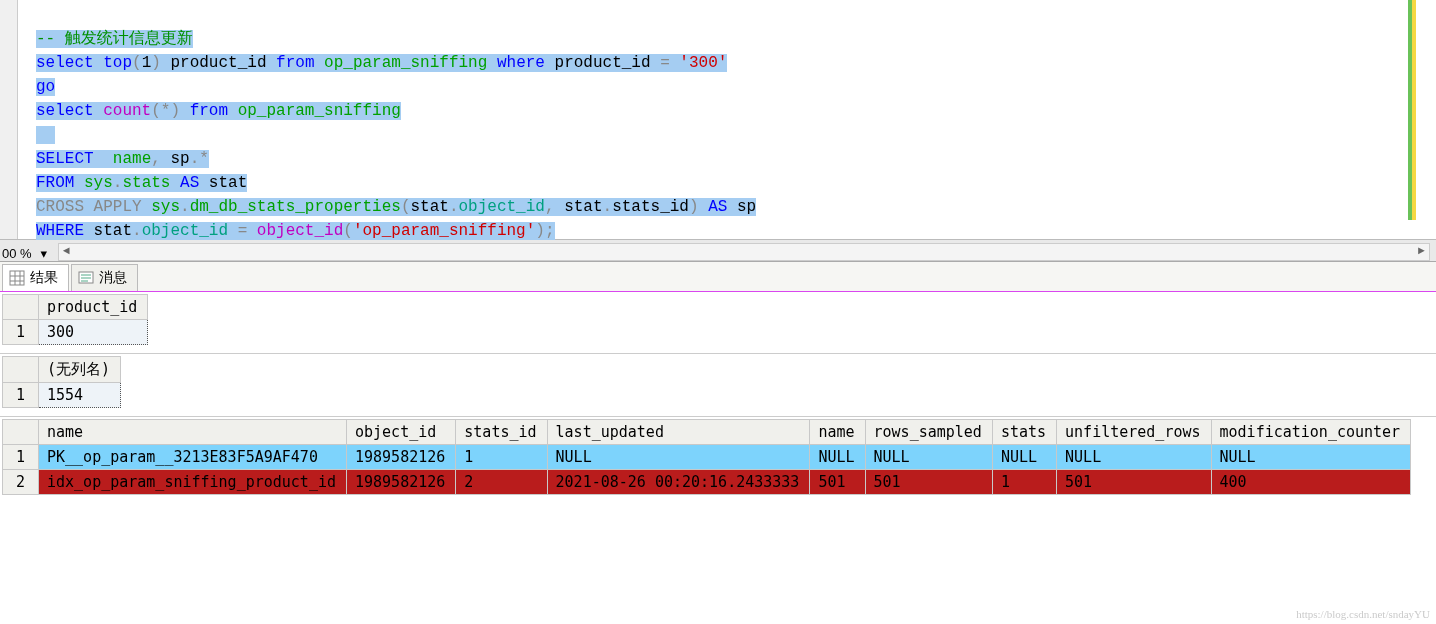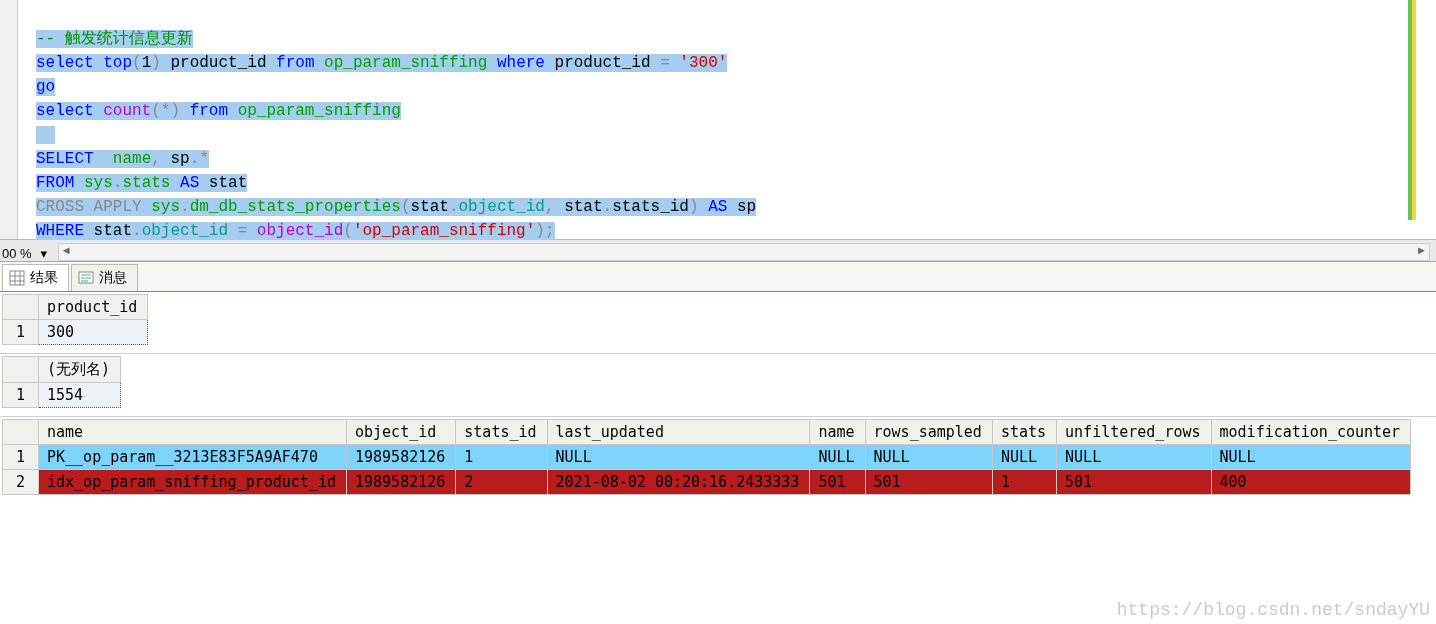--- a/index.html
+++ b/index.html
@@ -40,21 +40,21 @@
 .grids { height: 330px; overflow: hidden; }
 .grid-block { border-bottom: 1px solid #ccc; padding-top: 2px; padding-bottom: 8px; }
 .grid { border-collapse: collapse; font-family: Consolas, monospace; font-size: 15px; margin-left: 2px; }
 .grid th, .grid td { border: 1px solid #c8c8c8; padding: 3px 10px 3px 8px; text-align: left; background: #b91c1c; font-weight: normal; }
 .grid th { background: #f0f0ec; }
 .grid .rownum { background: #f0f0ec; text-align: center; width: 36px; padding: 3px 8px; }
 .grid .selcell { background: #eef3f8; border: 1px dotted #555; margin-top: 8px; }
 .grid .nullrow td { background: #7dd3fc; }
 .grid .nullrow td.rownum { background: #f0f0ec; }
 
-.watermark { position: absolute; right: 6px; bottom: 4px; font-family: Liberation Mono, monospace; font-size: 18px; color: rgba(150,150,150,0.5); }
+.watermark { position: absolute; right: 6px; bottom: 4px; font-family: Liberation Serif, serif; font-size: 11px; color: rgba(150,150,150,0.5); }
 </style>
 </head>
 <body>
 
 <div class="editor-wrap">
   <div class="left-gutter"></div>
   <div class="right-gutter">
     <div class="ov-bar">
         <div class="g1"></div>
         <div class="y1"></div>
@@ -165,21 +165,21 @@
         <td>NULL</td>
         <td>NULL</td>
         <td>NULL</td>
         <td>NULL</td>
       </tr>
       <tr>
         <td class="rownum">2</td>
         <td>idx_op_param_sniffing_product_id</td>
         <td>1989582126</td>
         <td>2</td>
-        <td>2021-08-02 00:20:16.2433333</td>
+        <td>2021-08-26 00:20:16.2433333</td>
         <td>501</td>
         <td>501</td>
         <td>1</td>
         <td>501</td>
         <td>400</td>
       </tr>
     </tbody>
       </table>
   </div>
 

